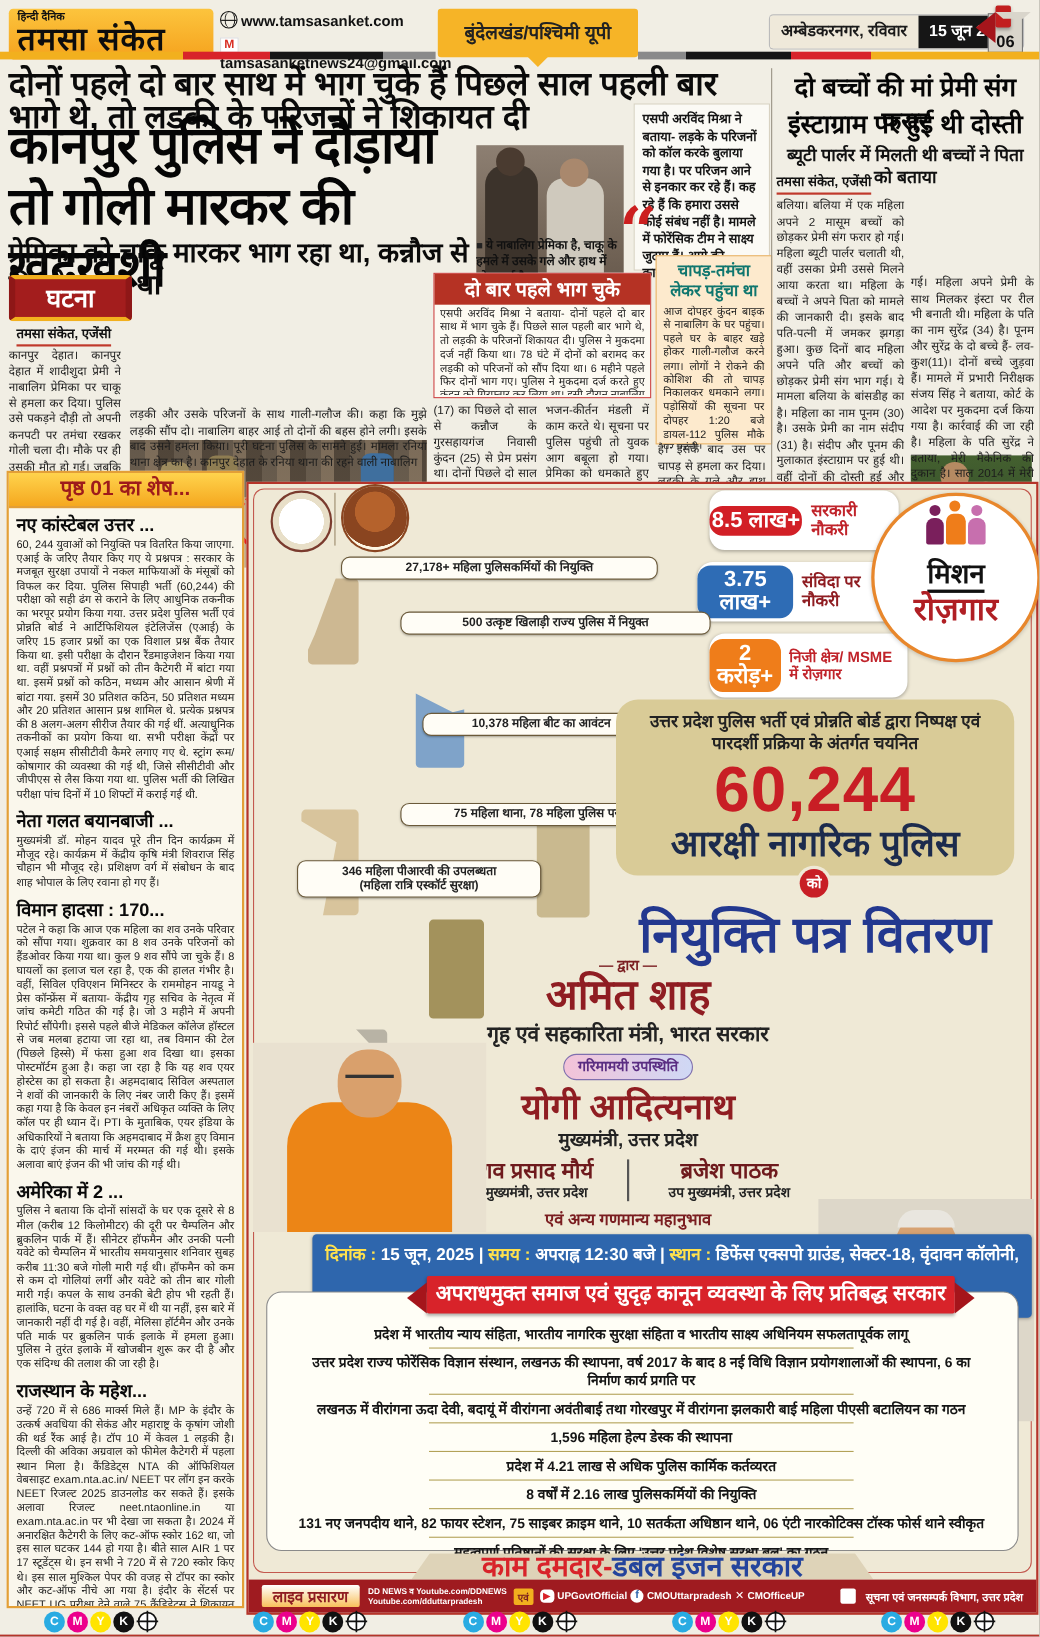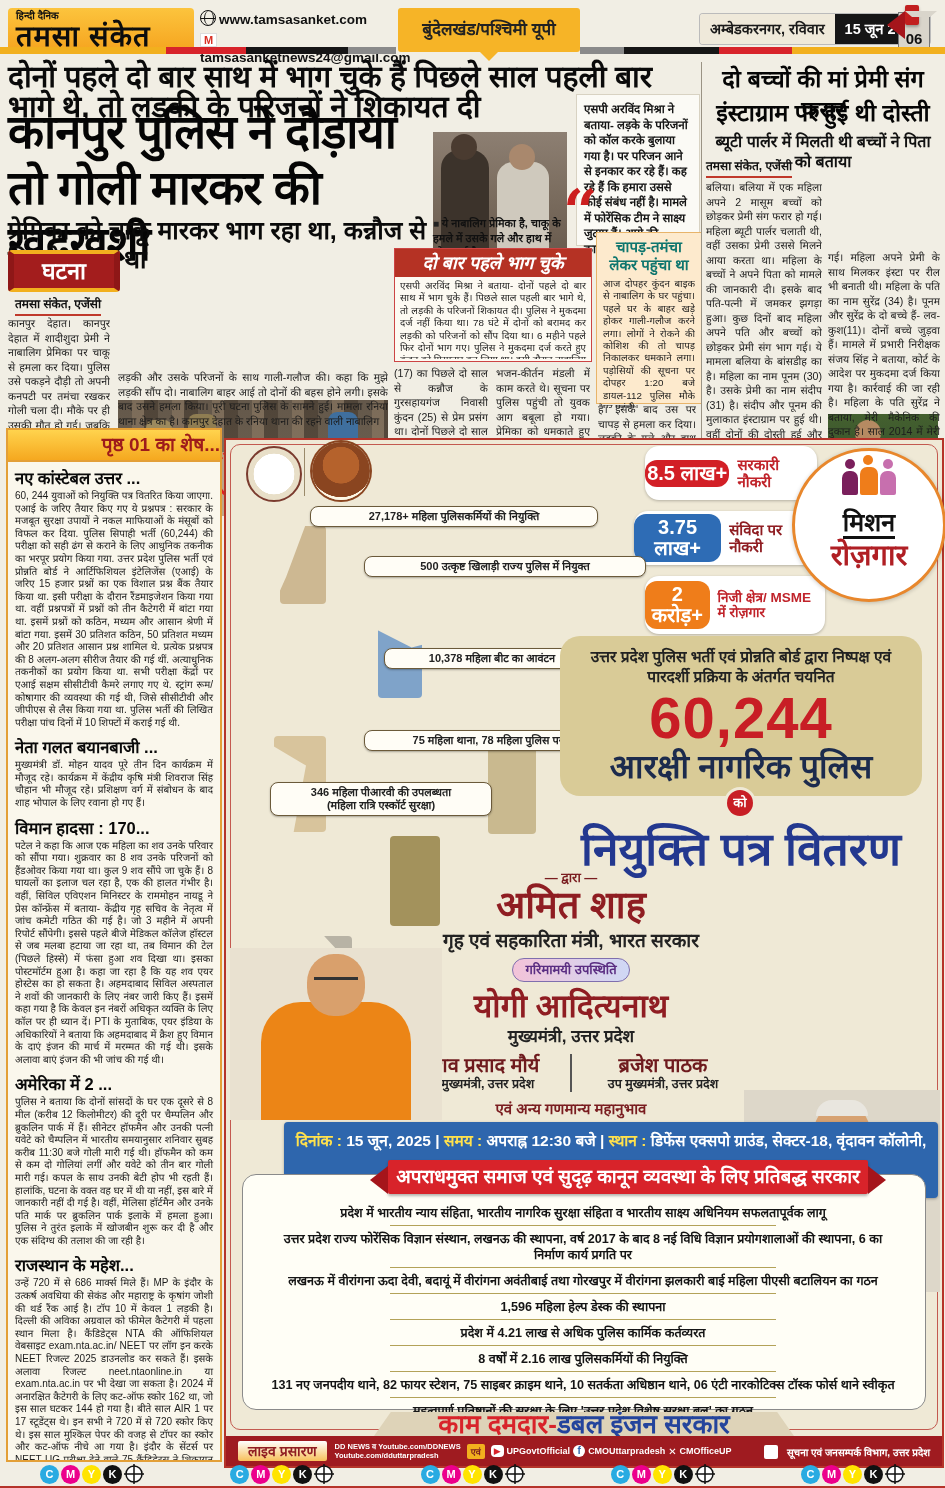--- a/index.html
+++ b/index.html
@@ -32,21 +32,21 @@
   .subhead{font-size:25px;font-weight:bold;color:#0a0a0a;line-height:29px;}
   .caption{font-size:11px;font-weight:bold;color:#111;line-height:14px;}
   .caption .sq{color:#222;font-size:10px;}
   .newsbody{font-size:10.6px;color:#1c1c1c;line-height:14.5px;}
   .byline{font-size:12px;font-weight:bold;color:#111;}
   .redrule{display:inline-block;border-bottom:2px solid #c0392b;padding-bottom:2px;}
   .ghatna-box{background:#a31d1d;border-top:4px solid #f2b01e;border-bottom:4px solid #f2b01e;border-left:6px solid #8e1717;border-right:6px solid #8e1717;color:#fff;font-size:23px;font-weight:bold;text-align:center;line-height:34px;border-radius:4px;}
   .quotebox{background:#fbfaf5;border:1px solid #d8d2c2;padding:6px 7px;font-size:11.6px;font-weight:bold;line-height:15.5px;color:#151515;}
   .bigquote{position:absolute;left:-14px;top:96px;color:#cc1f1f;font-size:60px;font-family:"DejaVu Serif",serif;line-height:40px;}
   .box1{border:1.5px solid #c44;background:#fdfaf2;}
-  .box1 .ttl{background:#b53224;color:#fff;font-size:18px;font-weight:bold;text-align:center;line-height:28px;font-style:italic;}
+  .box1 .ttl{background:#b53224;color:#fff;font-size:18px;font-weight:bold;text-align:center;line-height:28px;}
   .box2{background:#fdeacd;border:1px solid #e8b46a;padding:5px 6px;}
   .box2 .ttl{color:#0f766e;font-size:15px;font-weight:bold;text-align:center;line-height:18px;margin-bottom:4px;}
   .vrule{border-left:1px solid #9a9384;}
   
   .rs-head{font-size:23.5px;font-weight:bold;color:#050505;line-height:31px;text-align:center;}
   .rs-deck{font-size:16px;font-weight:bold;color:#111;line-height:20px;text-align:center;}
   
   .ph{overflow:hidden;position:relative;}
   .ph-girls{background:linear-gradient(180deg,#8d7f72 0%,#7a6c5e 55%,#6b5d50 100%);}
   .ph-girls .fig1{position:absolute;left:8px;top:18px;width:48px;height:110px;background:#3c332b;border-radius:18px 18px 0 0;}
@@ -70,21 +70,21 @@
   .ph-yogi .head{position:absolute;left:50%;bottom:104px;width:58px;height:62px;margin-left:-29px;background:#d9a06c;border-radius:46%;}
   .ph-yogi .glass{position:absolute;left:50%;bottom:132px;width:44px;height:8px;margin-left:-22px;border-top:3px solid #333;}
   .ph-modi{background:#ddd7c9;}
   .ph-modi .body{position:absolute;left:50%;bottom:0;width:150px;height:132px;margin-left:-75px;background:#f4f1e8;border-radius:40px 40px 0 0;box-shadow:inset 0 0 0 2px #d8d2c2;}
   .ph-modi .stole{position:absolute;left:50%;bottom:0;width:120px;height:126px;margin-left:-60px;background:linear-gradient(90deg,transparent 38px,#efe9dd 38px 52px,transparent 52px 68px,#efe9dd 68px 82px,transparent 82px);}
   .ph-modi .head{position:absolute;left:50%;bottom:120px;width:56px;height:60px;margin-left:-28px;background:#d7a272;border-radius:46%;}
   .ph-modi .beard{position:absolute;left:50%;bottom:112px;width:56px;height:30px;margin-left:-28px;background:#e9e6df;border-radius:0 0 28px 28px;}
   .ph-modi .hair{position:absolute;left:50%;bottom:166px;width:52px;height:16px;margin-left:-26px;background:#e9e6df;border-radius:26px 26px 0 0;}
   
   .leftcol{border:2px solid #e39f37;background:#faf7ec;}
-  .leftcol-head{background:linear-gradient(180deg,#ffd34d,#f5a81f);color:#9e1b1b;font-size:19px;font-weight:bold;text-align:right;line-height:30px;border-bottom:2px solid #e39f37;}
+  .leftcol-head{background:linear-gradient(180deg,#ffd34d,#f5a81f);color:#9e1b1b;font-size:19px;font-weight:bold;text-align:center;line-height:30px;border-bottom:2px solid #e39f37;}
   .lc-art{padding:4px 7px 2px 7px;}
   .lc-title{font-size:16.5px;font-weight:bold;color:#0a0a0a;line-height:20px;margin:2px 0 2px 0;}
   .lc-body{font-size:10px;color:#1b1b1b;line-height:12.6px;text-align:justify;}
   
   .ad{background:#efe9d6;border:2px solid #b5342a;}
   .ad-frame{position:absolute;left:4px;right:4px;top:4px;bottom:36px;border:1px solid #c3594f;border-radius:10px;pointer-events:none;}
   .badge-pill{position:absolute;background:#fff;border-radius:14px;box-shadow:0 1px 3px rgba(0,0,0,.25);display:flex;align-items:center;}
   .badge-val{color:#fff;font-weight:bold;text-align:center;border-radius:12px;padding:3px 0;position:relative;}
   .badge-val .l1{font-size:20px;line-height:21px;display:block;}
   .badge-lab{font-weight:bold;font-size:15px;line-height:17px;padding:0 8px;color:#c0232a;}

